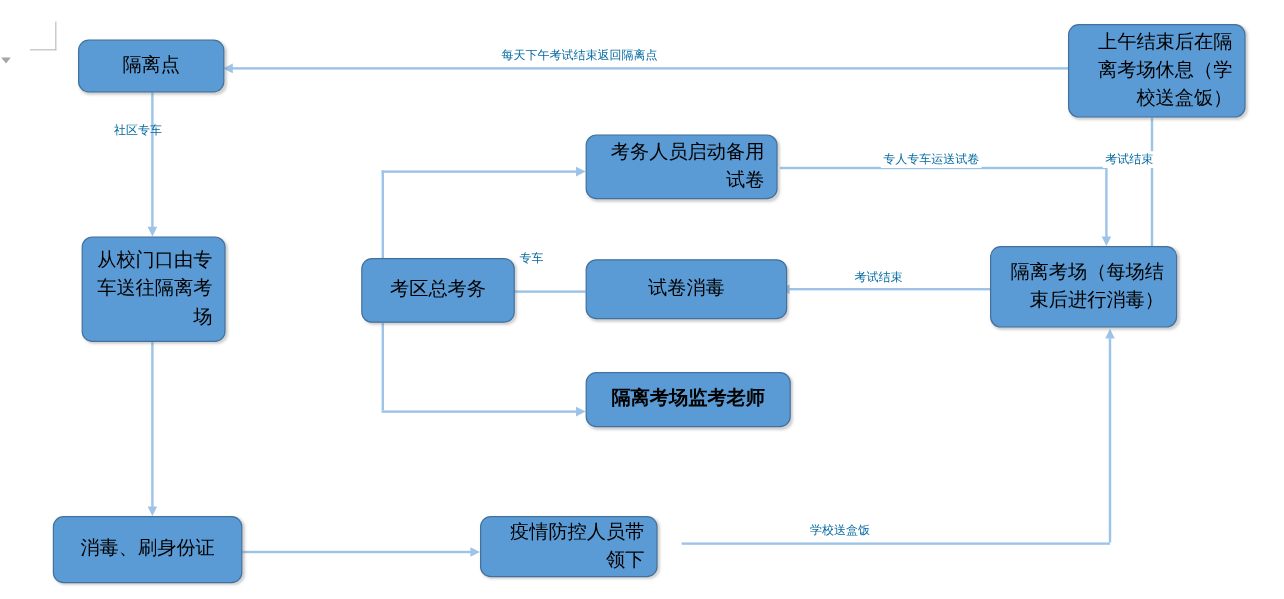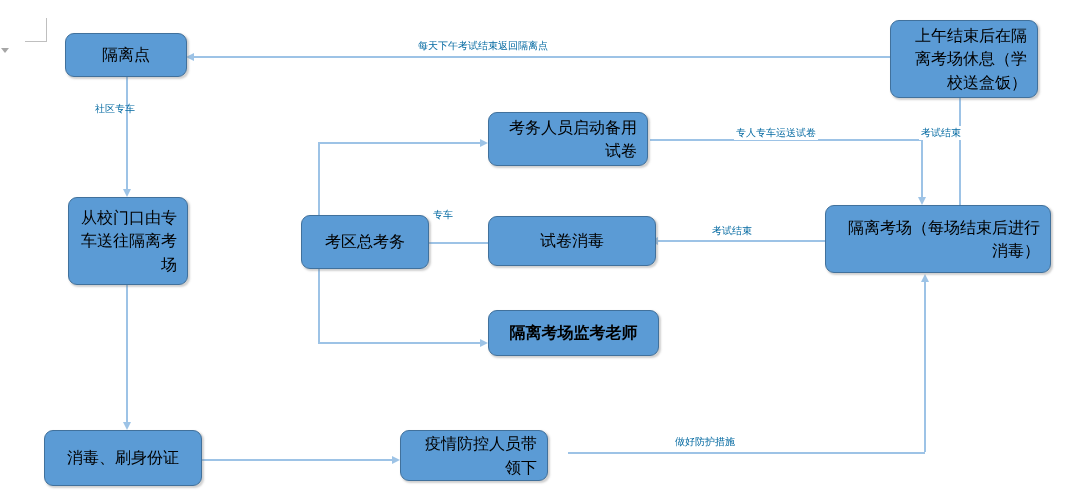--- a/index.html
+++ b/index.html
@@ -97,26 +97,26 @@
   <div class="line hline" style="left:390px; top:242px; width:98px;"></div>
   <div class="arr arr-left" style="left:383px; top:239px;"></div>
   <div class="elabel" style="left:433px; top:208px;">专车</div>
 
   <div class="line hline" style="left:202px; top:459px; width:192px;"></div>
   <div class="arr arr-right" style="left:392px; top:456px;"></div>
 
   <div class="line hline" style="left:568px; top:452px; width:357px;"></div>
   <div class="line vline" style="left:924px; top:282px; height:170px;"></div>
   <div class="arr arr-up" style="left:921px; top:274px;"></div>
-  <div class="elabel" style="left:675px; top:435px;">做好防护措施</div>
+  <div class="elabel" style="left:675px; top:435px;">学校送盒饭</div>
 
   <div class="node" style="left:65px;  top:33px;  width:122px; height:44px;">隔离点</div>
   <div class="node" style="left:890px; top:20px;  width:148px; height:78px;">上午结束后在隔离考场休息（学校送盒饭）</div>
   <div class="node" style="left:488px; top:112px; width:160px; height:54px;">考务人员启动备用试卷</div>
   <div class="node" style="left:68px;  top:197px; width:120px; height:88px;">从校门口由专车送往隔离考场</div>
   <div class="node" style="left:253px; top:215px; width:128px; height:54px;margin-left:48px;">考区总考务</div>
   <div class="node" style="left:488px; top:216px; width:168px; height:50px;">试卷消毒</div>
-  <div class="node" style="left:825px; top:205px; width:226px; height:68px;font-family:Liberation Serif, serif;">隔离考场（每场结束后进行消毒）</div>
+  <div class="node" style="left:825px; top:205px; width:156px; height:68px;font-family:Liberation Serif, serif;">隔离考场（每场结束后进行消毒）</div>
   <div class="node" style="left:488px; top:310px; width:171px; height:46px;font-weight:bold;">隔离考场监考老师</div>
   <div class="node" style="left:44px;  top:430px; width:158px; height:56px;">消毒、刷身份证</div>
   <div class="node" style="left:400px; top:430px; width:148px; height:51px;">疫情防控人员带领下</div>
 
 </div>
 
 </body></html>

